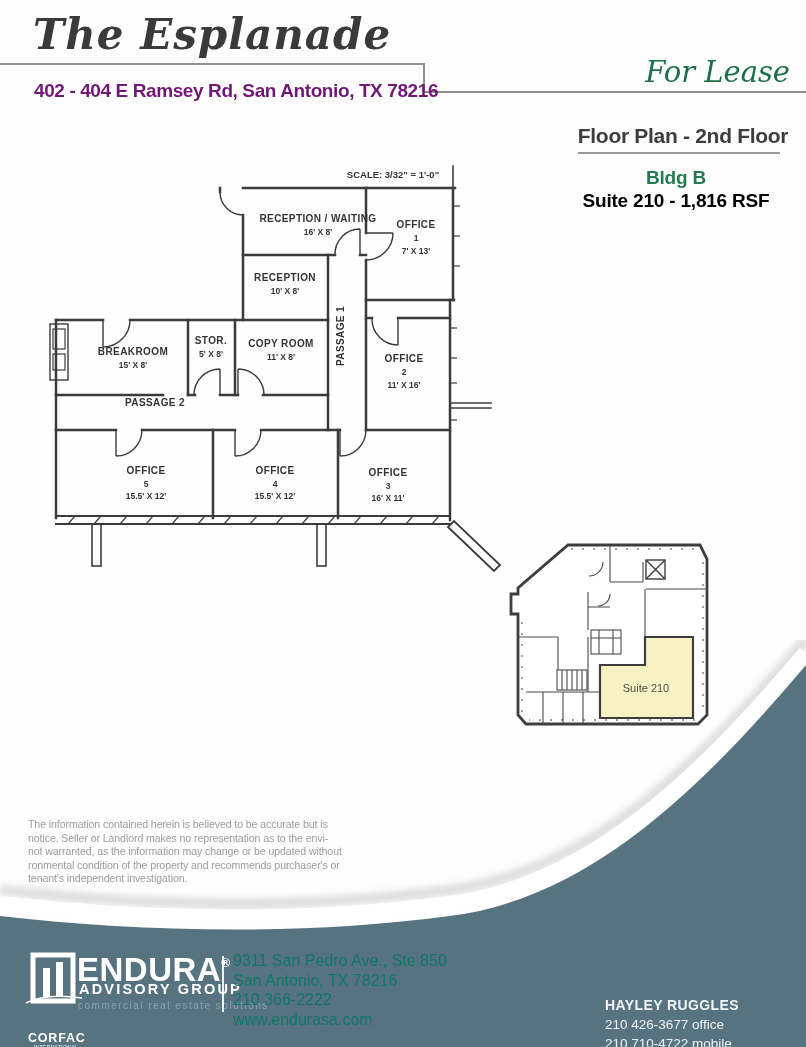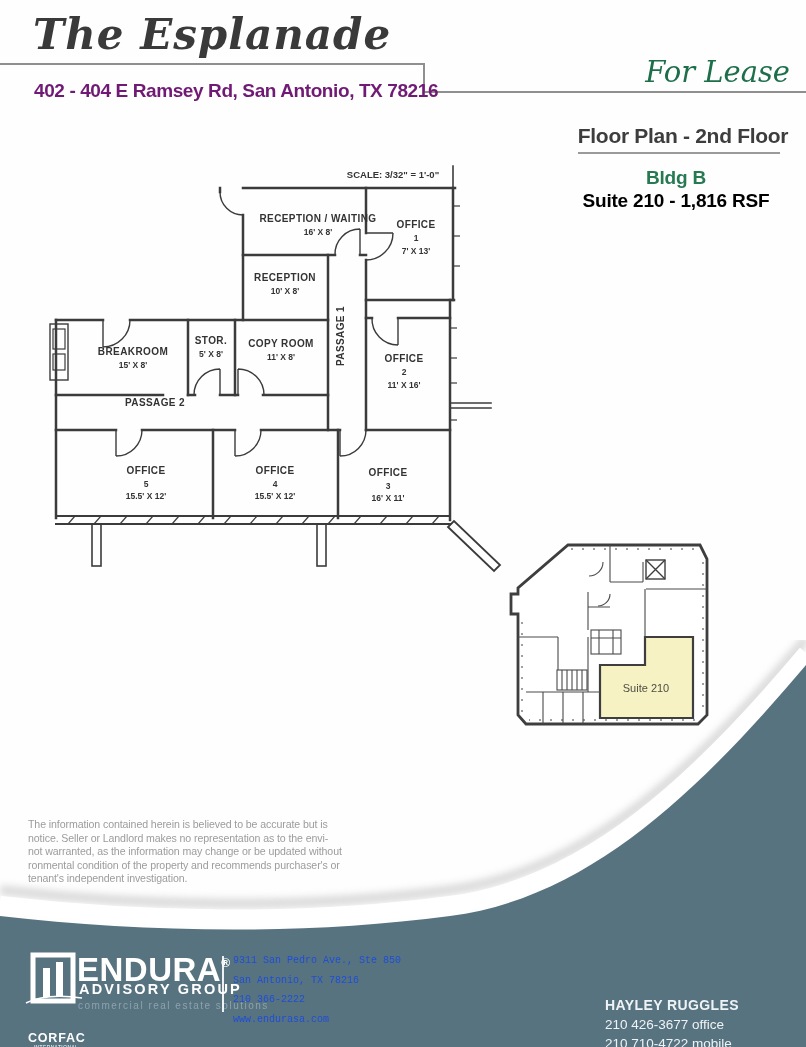--- a/index.html
+++ b/index.html
@@ -46,21 +46,21 @@
   .endura-wordmark{left:77px;top:946px;font-size:33px;font-weight:bold;color:#fff;letter-spacing:.5px;line-height:34px;}
   .endura-reg{font-size:12px;vertical-align:14px;}
   .endura-sub{left:79px;top:981px;font-size:14.5px;font-weight:bold;color:#fff;letter-spacing:2.2px;}
   .endura-tagline{left:78px;top:1000px;font-size:10px;color:#8da2ad;letter-spacing:1.5px;}
   .corfac{left:28px;top:1001px;width:56px;text-align:center;color:#fff;margin-top:30px;}
   .corfac-name{font-size:12.5px;font-weight:bold;letter-spacing:.8px;}
   .corfac-sub{font-size:4.8px;letter-spacing:.5px;}
   .corfac-arc{left:24px;top:993px;}
   .locally{left:85px;top:1006px;font-style:italic;font-size:12.5px;color:#e9eef1;letter-spacing:.3px;margin-top:44px;}
   .divider{left:222px;top:956px;width:2px;height:56px;background:rgba(255,255,255,.9);}
-  .footer-address{left:233px;top:951px;font-size:10px;line-height:19.5px;color:#1d4ed8;font-family:Liberation Mono, monospace;}
+  .footer-address{left:233px;top:951px;font-size:16px;line-height:19.5px;color:#0f766e;}
   .footer-contact{left:605px;top:954px;font-size:13.5px;line-height:19px;color:#eef3f5;}
   .footer-contact .name{font-weight:bold;font-size:14px;letter-spacing:.4px;margin-top:42px;}
 </style>
 </head>
 <body>
 
 <div class="abs brand-title">The Esplanade</div>
 <div class="abs rule rule-title"></div>
 <div class="abs rule rule-step"></div>
 <div class="abs rule rule-right"></div>

